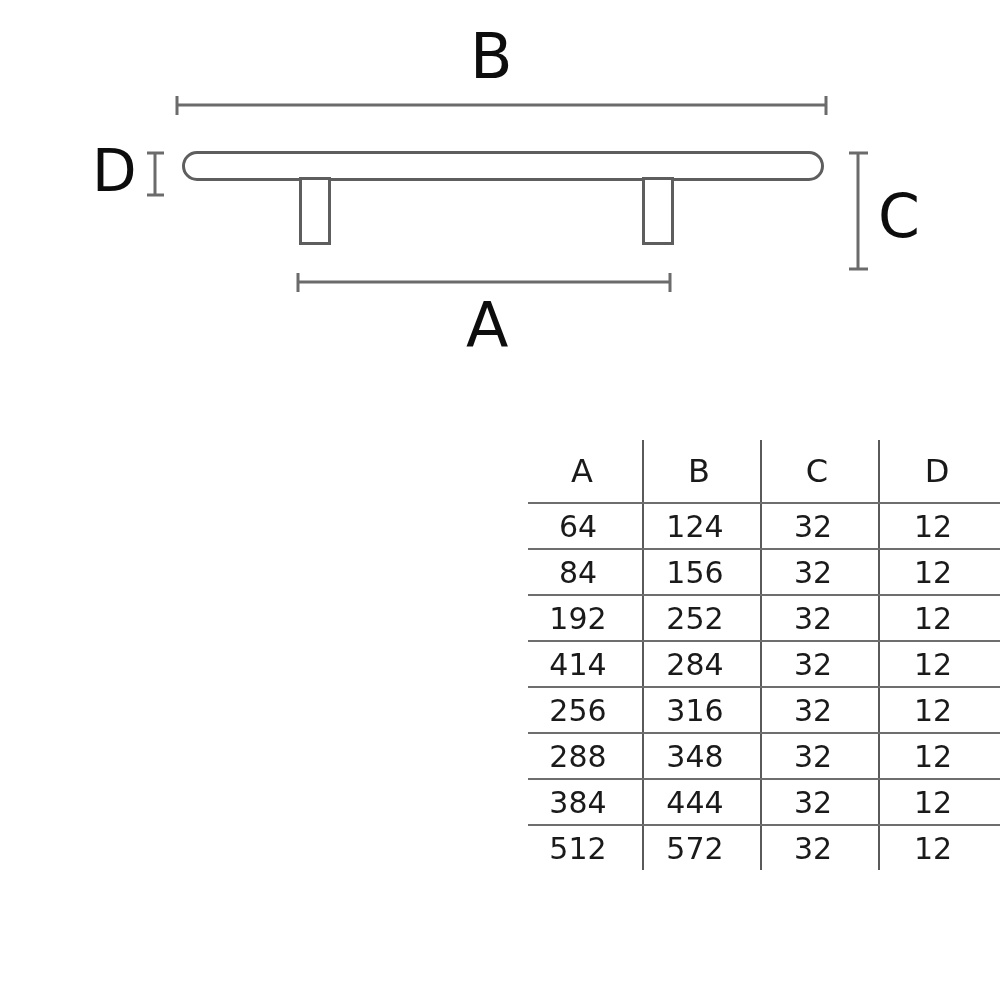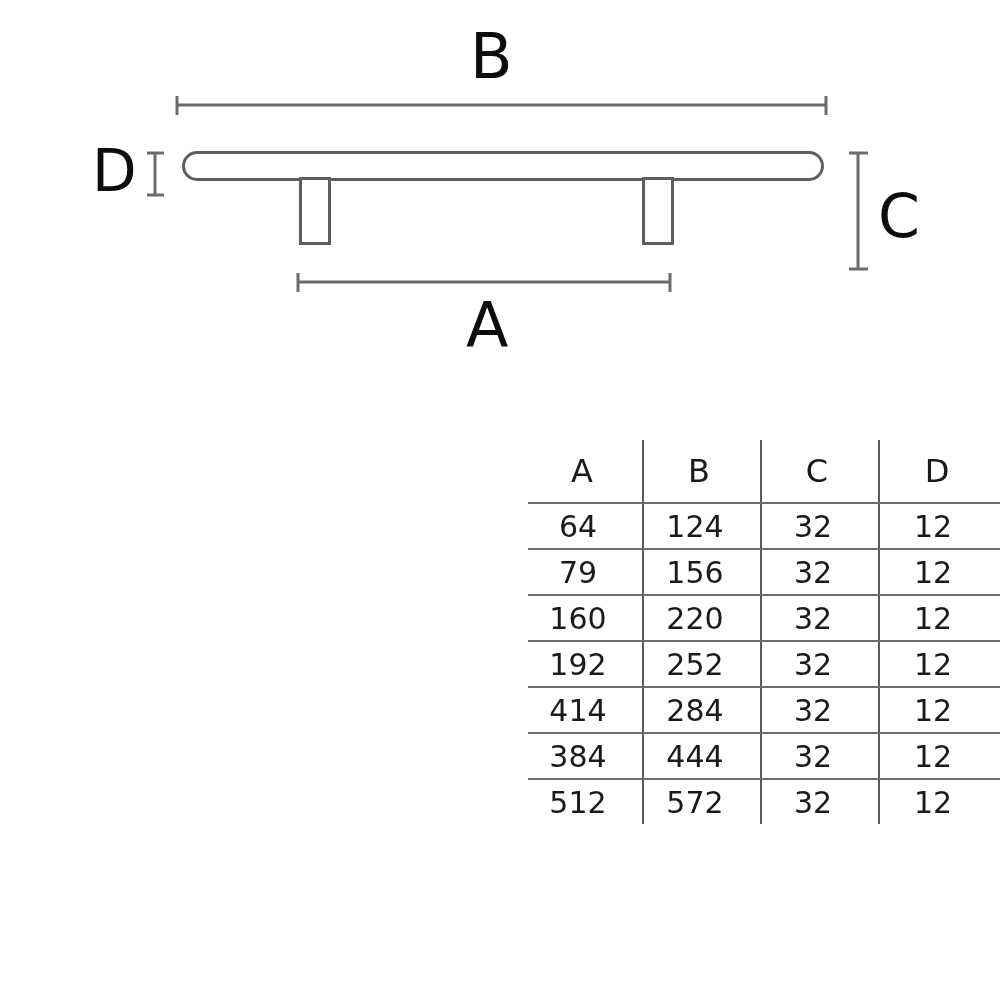--- a/index.html
+++ b/index.html
@@ -205,66 +205,80 @@
             </td>
             <td class="sep">
               <span class="cell-inner">32</span>
             </td>
             <td class="sep">
               <span class="cell-inner">12</span>
             </td>
           </tr>
           <tr>
             <td>
-              <span class="cell-inner">79</span>
+              <span class="cell-inner">84</span>
             </td>
             <td class="sep">
               <span class="cell-inner">156</span>
             </td>
             <td class="sep">
               <span class="cell-inner">32</span>
             </td>
             <td class="sep">
               <span class="cell-inner">12</span>
             </td>
           </tr>
           <tr>
             <td>
-              <span class="cell-inner">160</span>
-            </td>
-            <td class="sep">
-              <span class="cell-inner">220</span>
-            </td>
-            <td class="sep">
-              <span class="cell-inner">32</span>
-            </td>
-            <td class="sep">
-              <span class="cell-inner">12</span>
-            </td>
-          </tr>
-          <tr>
-            <td>
               <span class="cell-inner">192</span>
             </td>
             <td class="sep">
               <span class="cell-inner">252</span>
             </td>
             <td class="sep">
               <span class="cell-inner">32</span>
             </td>
             <td class="sep">
               <span class="cell-inner">12</span>
             </td>
           </tr>
           <tr>
             <td>
               <span class="cell-inner">414</span>
             </td>
             <td class="sep">
               <span class="cell-inner">284</span>
+            </td>
+            <td class="sep">
+              <span class="cell-inner">32</span>
+            </td>
+            <td class="sep">
+              <span class="cell-inner">12</span>
+            </td>
+          </tr>
+          <tr>
+            <td>
+              <span class="cell-inner">256</span>
+            </td>
+            <td class="sep">
+              <span class="cell-inner">316</span>
+            </td>
+            <td class="sep">
+              <span class="cell-inner">32</span>
+            </td>
+            <td class="sep">
+              <span class="cell-inner">12</span>
+            </td>
+          </tr>
+          <tr>
+            <td>
+              <span class="cell-inner">288</span>
+            </td>
+            <td class="sep">
+              <span class="cell-inner">348</span>
             </td>
             <td class="sep">
               <span class="cell-inner">32</span>
             </td>
             <td class="sep">
               <span class="cell-inner">12</span>
             </td>
           </tr>
           <tr>
             <td>

